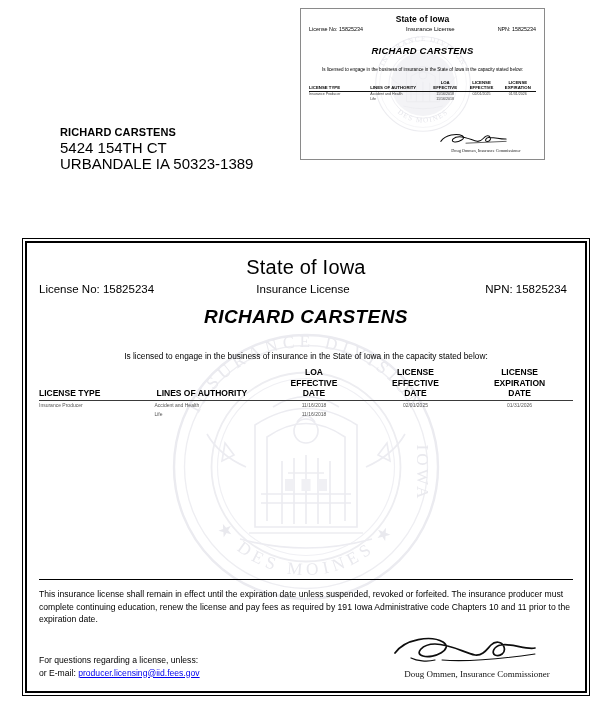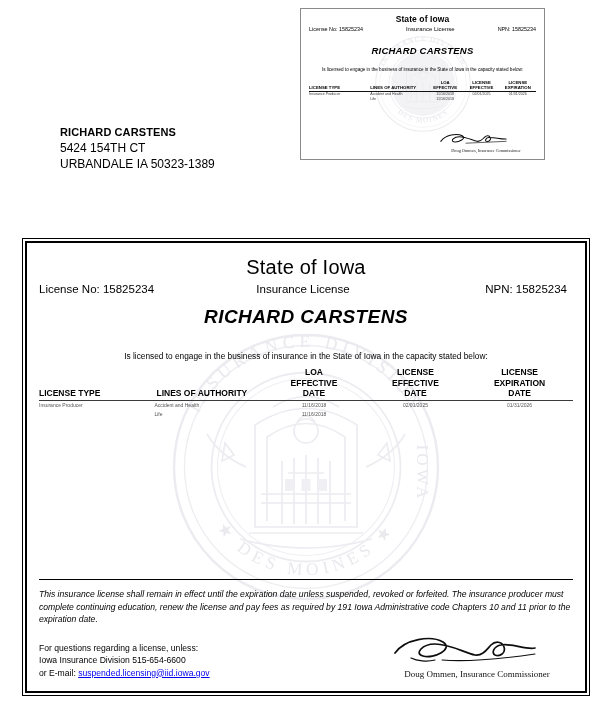--- a/index.html
+++ b/index.html
@@ -105,21 +105,21 @@
   }
 
   
   #address-block {
     position: absolute;
     left: 60px;
     top: 124px;
     line-height: 16px;
   }
   #address-block .addr-name { font-size: 11px; font-weight: bold; letter-spacing: .1px; }
-  #address-block .addr-line { font-size: 12px; }
+  #address-block .addr-line { font-size: 15px; }
 
   
   #main-certificate {
     position: absolute;
     left: 22px;
     top: 238px;
     width: 568px;
     height: 458px;
     border: 1px solid #000;
     padding: 2px;
@@ -190,21 +190,20 @@
   #notice-block {
     position: absolute;
     left: 12px;
     right: 12px;
     top: 336px;
     border-top: 1px solid #000;
     padding-top: 8px;
     font-size: 8.6px;
     line-height: 12.6px;
     text-align: left;
-    font-style: italic;
   }
   
   #contact-block {
     position: absolute;
     left: 12px;
     bottom: 12px;
     font-size: 8.6px;
     line-height: 12.4px;
   }
   #contact-email { text-decoration: underline; }
@@ -416,23 +415,22 @@
           <div class="c4"></div>
           <div class="c5"></div>
         </div>
       </div>
     </div>
 
     <div id="notice-block" class="content-layer">This insurance license shall remain in effect until the expiration date unless suspended, revoked or forfeited. The insurance producer must complete continuing education, renew the license and pay fees as required by 191 Iowa Administrative code Chapters 10 and 11 prior to the expiration date.</div>
 
     <div id="contact-block" class="content-layer">
       <div>For questions regarding a license, unless:</div>
-      <div>Iowa Insurance Division 515-654-6600</div>
       <div>
-        <span>or E-mail: </span><a id="contact-email" href="#">suspended.licensing@iid.iowa.gov</a>
+        <span>or E-mail: </span><a id="contact-email" href="#">producer.licensing@iid.fees.gov</a>
       </div>
     </div>
 
     <div id="main-signature" class="content-layer">
       <svg width="150" height="34" viewBox="0 0 150 34" aria-hidden="true">
         <path d="M8,20 C18,6 44,2 56,9 C67,16 47,26 36,23 C27,21 35,11 48,11 C63,11 78,20 88,22 C96,23 100,16 104,12 C108,8 115,8 117,14 C119,20 113,24 108,22 C104,20 107,13 114,12 C126,10 138,17 148,15" fill="none" stroke="#0d0d0d" stroke-width="1.7" stroke-linecap="round" stroke-linejoin="round"></path>
         <path d="M55,27 C80,29 120,25 148,21" fill="none" stroke="#0d0d0d" stroke-width="1.1" stroke-linecap="round"></path>
         <path d="M24,25 C30,28 40,29 48,27" fill="none" stroke="#0d0d0d" stroke-width="1.2" stroke-linecap="round"></path>
       </svg>
       <div class="main-sign-caption">Doug Ommen, Insurance Commissioner</div>

